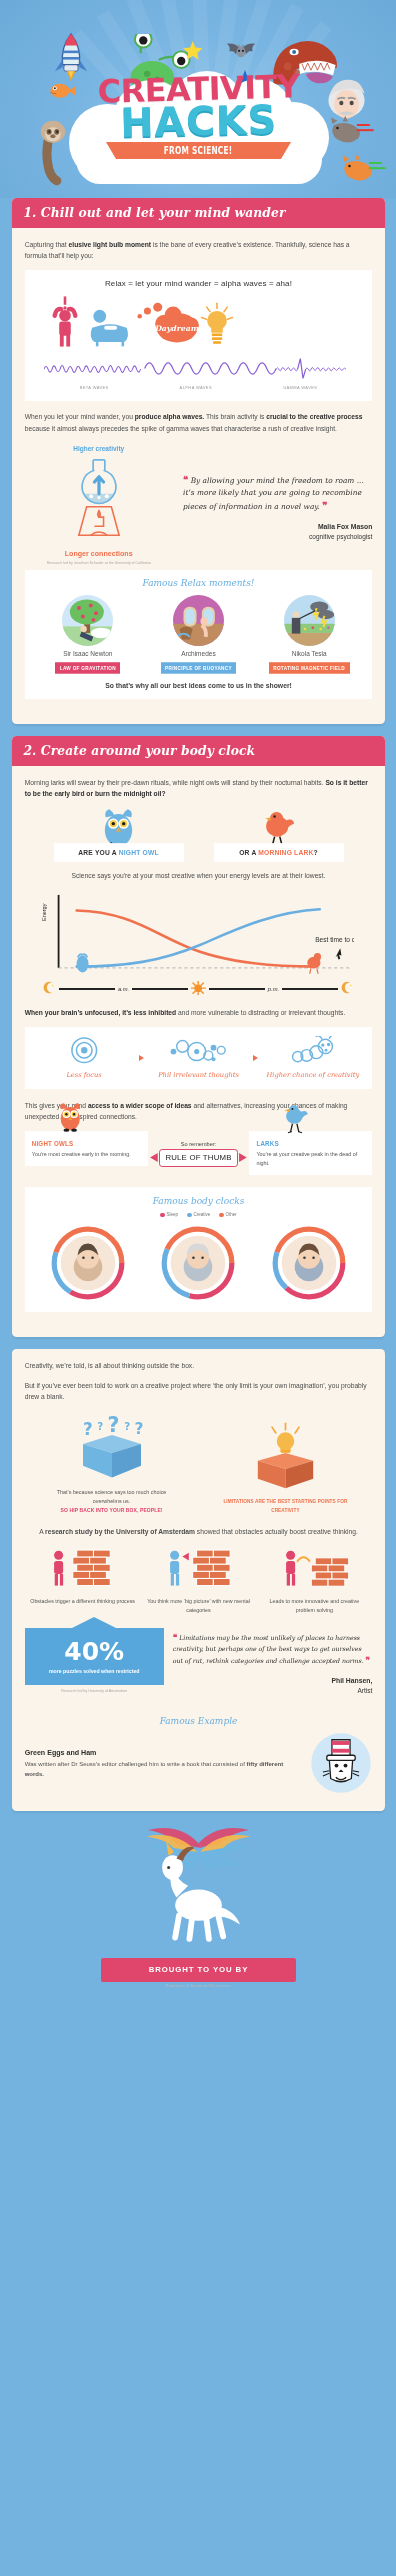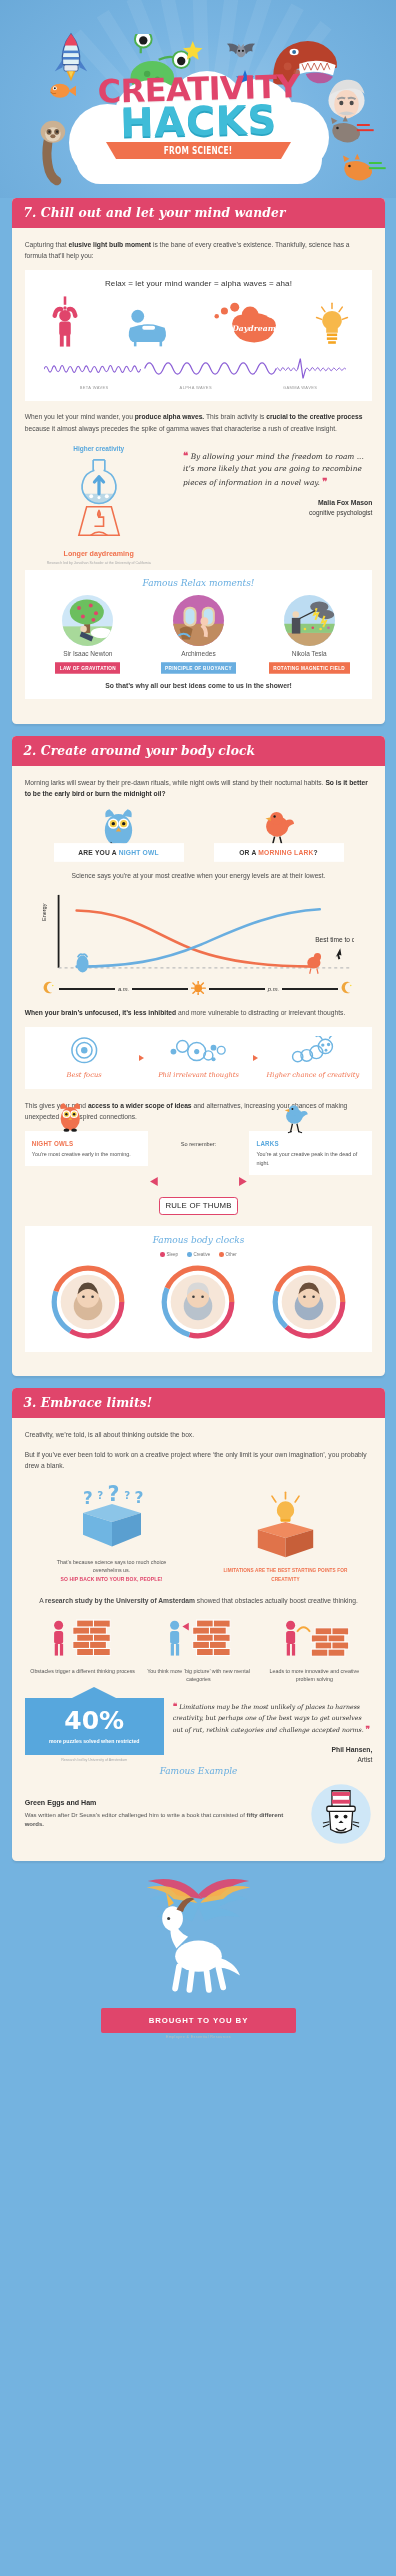--- a/index.html
+++ b/index.html
@@ -60,32 +60,32 @@
   p.body {
     font-size:6.7px; line-height:1.72; color:#4c4c4c; margin-bottom:8.4px;
     font-family:"Liberation Sans", sans-serif;
   }
   p.body b { color:#2e2e2e; }
   .white-panel { background:#fff; padding:9px 7.8px 10.4px; margin:3.9px 0 10.4px; }
   .center { text-align:center; }
 
   
   .formula { font-size:8px; color:#333; text-align:center; margin-bottom:7.8px; letter-spacing:0.1px; }
-  .formula-row { display:flex; align-items:flex-end; justify-content:space-between; height:53px; padding:0 14.3px; }
+  .formula-row { display:flex; align-items:flex-end; justify-content:flex-start; height:53px; padding:0 14.3px; }
   .wave-holder { margin:6.5px 11.7px 0; }
   .wave-labels { display:flex; justify-content:space-around; margin-top:2.6px; }
   .wave-labels span { font-size:4px; color:#9a9a9a; letter-spacing:0.4px; }
 
   
   .two-col { display:flex; gap:10.4px; align-items:flex-start; margin:6.5px 0 3.9px; }
   .beaker-col { width:148px; text-align:center; padding-top:2.6px; }
   .lbl-blue { color:#57a7dd; font-size:6.5px; font-weight:bold; }
   .lbl-orange { color:#f0714d; font-size:7.1px; font-weight:bold; }
   .src-note { font-size:3.6px; color:#a9a9a9; margin-top:3.2px; line-height:1.4; }
-  .quote-col { flex:1; padding-top:5.2px; }
+  .quote-col { flex:1; padding-top:5.2px;margin-top:24px; }
   .quote-text {
     font-family:"DejaVu Serif", serif; font-style:italic; font-size:7.4px;
     line-height:1.55; color:#2e2e2e;
   }
   .qmark { color:#e0456b; font-weight:bold; font-style:normal; font-size:9.7px; }
   .attrib { text-align:right; margin-top:9px; font-size:6.5px; line-height:1.45; color:#333; }
   .attrib b { display:block; font-size:6.8px; }
 
   
   .script-head {
@@ -154,21 +154,21 @@
   .stat-row { display:flex; gap:9px; align-items:flex-start; margin-top:14.3px; }
   .stat-box { width:139px; background:#57a7dd; color:#fff; text-align:center; padding:10.4px 5.2px 9px; position:relative; }
   .stat-box:before { content:""; position:absolute; left:50%; top:-11px; transform:translateX(-50%);
                      width:0;height:0;border-style:solid;border-width:0 22px 11.7px 22px;
                      border-color:transparent transparent #57a7dd transparent; }
   .stat-num { font-size:25px; font-weight:bold; line-height:1; font-family:"DejaVu Sans", sans-serif; }
   .stat-sub { font-size:5.2px; font-weight:bold; margin-top:4.5px; line-height:1.5; }
   .stat-src { font-size:3.6px; color:#a9a9a9; margin-top:3.9px; text-align:center; }
   .phil-col { flex:1; padding-top:2.6px; }
 
-  .famous-ex { margin-top:2px; }
+  .famous-ex { margin-top:21px; }
   .ex-row { display:flex; align-items:center; gap:25px; margin-top:5.2px; }
   .ex-text { flex:1; }
   .ex-title { font-size:7.1px; font-weight:bold; color:#2e2e2e; margin-bottom:3.2px; }
   .ex-body { font-size:6px; line-height:1.65; color:#555; }
 
   
   .footer { padding:0 0 17px; text-align:center; position:relative; }
   .unicorn-band { height:130px; position:relative; overflow:hidden; }
   .brought { margin:5.2px auto 0; width:195px; background:#e0456b; color:#fff;
              padding:7.8px 0; font-size:7.8px; font-weight:bold; letter-spacing:0.9px; border-radius:1.9px; }
@@ -338,21 +338,21 @@
       <div class="t-creativity">CREATIVITY</div>
       <div class="t-hacks">HACKS</div>
       <div class="ribbon">
         <span>FROM SCIENCE!</span>
       </div>
     </div>
   </div>
 
   <div class="section">
     <div class="section-head">
-      <h2>7. Chill out and let your mind wander</h2>
+      <h2>1. Chill out and let your mind wander</h2>
     </div>
     <div class="section-body">
       <p class="body">
         <span>Capturing that </span><b>elusive light bulb moment</b><span> is the bane of every creative’s existence. Thankfully, science has a formula that’ll help you:</span>
       </p>
 
       <div class="white-panel">
         <div class="formula">Relax = let your mind wander = alpha waves = aha!</div>
         <div class="formula-row">
           <div>
@@ -440,21 +440,21 @@
                 <circle cx="55" cy="62" r="3" fill="#fff"></circle>
               <path d="M43 58 l0-26 M43 32 l-7 8 M43 32 l7 8" stroke="#57a7dd" stroke-width="5" fill="none" stroke-linecap="round" stroke-linejoin="round"></path>
               <g stroke="#f0714d" stroke-width="2.4" fill="none">
                 <path d="M24 78 l38 0 l12 44 -62 0z"></path>
                 <path d="M36 108 l14 0 0-14 -7 0 0 -10"></path>
                 <path d="M30 122 q13-10 26 0"></path>
                 <path d="M43 84 q-4 6 0 10 q4-4 0-10z"></path>
               </g>
             </svg>
           </div>
-          <div class="lbl-orange">Longer daydreaming</div>
+          <div class="lbl-orange">Longer connections</div>
           <div class="src-note">Research led by Jonathan Schooler at the University of California</div>
         </div>
         <div class="quote-col">
           <div class="quote-text">
             <span class="qmark">❝</span>
             <span>By allowing your mind the freedom to roam ... it’s more likely that you are going to recombine pieces of information in a novel way.</span>
             <span class="qmark">❞</span>
           </div>
           <div class="attrib">
             <b>Malia Fox Mason</b>
@@ -632,21 +632,21 @@
       </p>
 
       <div class="white-panel">
         <div class="flow-row">
           <div class="flow-item">
             <svg width="28.5" height="28.5" viewBox="0 0 44 44">
               <circle cx="22" cy="22" r="19" fill="none" stroke="#6fb5e2" stroke-width="2.4"></circle>
               <circle cx="22" cy="22" r="12" fill="none" stroke="#6fb5e2" stroke-width="2.4"></circle>
               <circle cx="22" cy="22" r="5" fill="#6fb5e2"></circle>
             </svg>
-            <div class="flow-cap">Best focus</div>
+            <div class="flow-cap">Less focus</div>
           </div>
           <div class="tri"></div>
           <div class="flow-item">
             <svg width="62" height="28.5" viewBox="0 0 96 44">
               <circle cx="10" cy="24" r="4.5" fill="#6fb5e2"></circle>
               <circle cx="24" cy="16" r="9" fill="none" stroke="#6fb5e2" stroke-width="2.2"></circle>
               <circle cx="46" cy="24" r="14" fill="none" stroke="#6fb5e2" stroke-width="2.2"></circle>
               <circle cx="46" cy="24" r="4" fill="#6fb5e2"></circle>
               <circle cx="64" cy="30" r="7" fill="none" stroke="#6fb5e2" stroke-width="2.2"></circle>
               <circle cx="72" cy="18" r="4.5" fill="#6fb5e2"></circle>
@@ -701,21 +701,21 @@
             <div class="rot-title hl-orange">NIGHT OWLS</div>
             <p>You’re most creative early in the morning.</p>
           </div>
         </div>
         <div class="rot-mid">
           <div class="so">So remember:</div>
           <div style="display:flex; align-items:center; gap:1.3px;">
             <svg width="7.8" height="9" viewBox="0 0 12 14">
                 <path d="M0 7 l12-7 0 14z" fill="#e0456b"></path>
               </svg>
-            <div class="rot-box" style="flex:1;margin-top:48px;">RULE OF THUMB</div>
+            <div class="rot-box" style="flex:1;">RULE OF THUMB</div>
             <svg width="7.8" height="9" viewBox="0 0 12 14">
                 <path d="M12 7 l-12-7 0 14z" fill="#e0456b"></path>
               </svg>
           </div>
         </div>
         <div style="position:relative;">
           <div style="position:absolute; left:31px; top:-28.5px;">
             <svg width="30" height="32" viewBox="0 0 46 50">
               <ellipse cx="22" cy="22" rx="13" ry="12" fill="#6fb5e2"></ellipse>
               <circle cx="21" cy="13" r="8" fill="#6fb5e2"></circle>
@@ -779,23 +779,20 @@
               <circle cx="53" cy="52" r="2" fill="#3a3a3a"></circle>
                 <circle cx="67" cy="52" r="2" fill="#3a3a3a"></circle>
             </svg>
           </div>
         </div>
       </div>
     </div>
   </div>
 
   <div class="section">
-    <div class="section-head">
-      <h2>3. Embrace limits!</h2>
-    </div>
     <div class="section-body">
       <p class="body">Creativity, we’re told, is all about thinking outside the box.</p>
       <p class="body">But if you’ve ever been told to work on a creative project where ‘the only limit is your own imagination’, you probably drew a blank.</p>
 
       <div class="box-row">
         <div class="box-col">
           <svg width="84" height="67" viewBox="0 0 130 104">
             <g fill="#6fb5e2">
               <text x="20" y="34" font-size="26" font-family="DejaVu Sans, sans-serif" font-weight="bold">?</text>
               <text x="42" y="26" font-size="16" font-family="DejaVu Sans, sans-serif" font-weight="bold">?</text>

